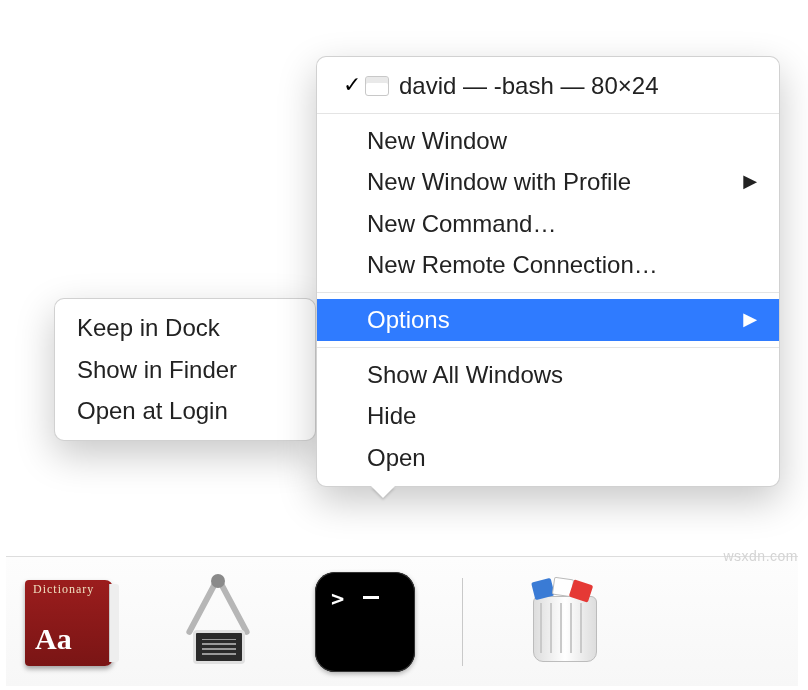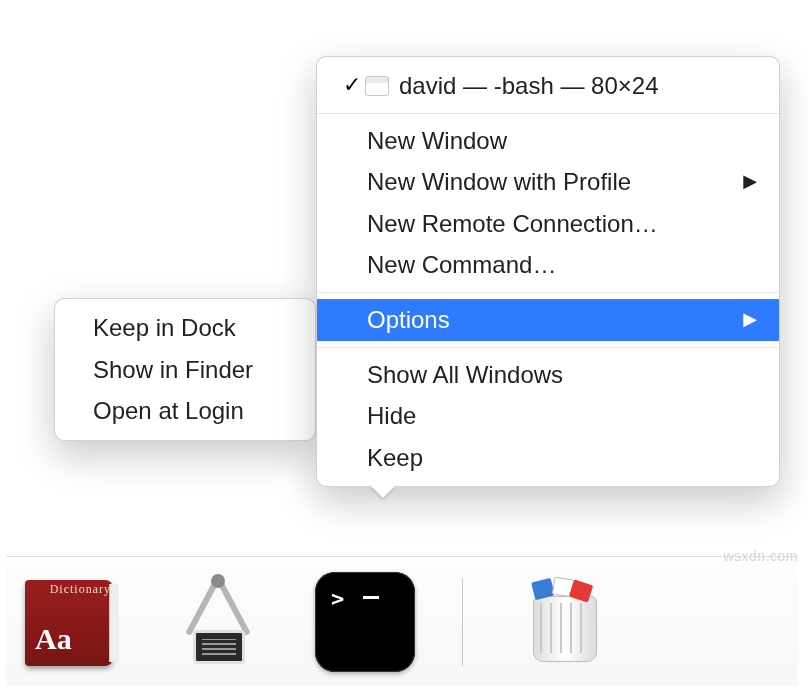--- a/index.html
+++ b/index.html
@@ -21,21 +21,20 @@
     left: 6px;
     right: 10px;
     bottom: 4px;
     height: 130px;
     border-top: 1px solid #ddd;
     background: linear-gradient(#fdfdfd,#f7f7f7);
     display: flex;
     align-items: center;
     padding: 0 8px;
     gap: 38px;
-    text-align: right;
   }
   .dock-item {
     width: 110px;
     height: 110px;
     position: relative;
     display: flex;
     align-items: center;
     justify-content: center;
   }
   .dock-divider {
@@ -175,21 +174,21 @@
   .submenu {
     position:absolute;
     left:54px; top:298px;
     width:262px;
     background:#fff;
     border:1px solid rgba(0,0,0,.18);
     border-radius:10px;
     box-shadow: 0 14px 38px rgba(0,0,0,.22);
     padding: 8px 0;
   }
-  .submenu .menu-row { padding:4px 38px; }
+  .submenu .menu-row { padding:4px 22px; }
 
   .watermark {
     position:absolute; right:10px; top:548px;
     font-size:14px; color:#d4d4d4; letter-spacing:.5px;
     transform: rotate(0deg);
     pointer-events:none;
   }
 </style>
 </head>
 <body>
@@ -258,41 +257,41 @@
   <div class="menu-sep"></div>
 
   <div class="menu-row indent">
     <span>New Window</span>
   </div>
   <div class="menu-row indent">
     <span>New Window with Profile</span>
     <span class="sub-arrow">▶</span>
   </div>
   <div class="menu-row indent">
+    <span>New Command…</span>
+  </div>
+  <div class="menu-row indent">
     <span>New Remote Connection…</span>
-  </div>
-  <div class="menu-row indent">
-    <span>New Command…</span>
   </div>
 
   <div class="menu-sep"></div>
 
   <div class="menu-row indent highlight">
     <span>Options</span>
     <span class="sub-arrow">▶</span>
   </div>
 
   <div class="menu-sep"></div>
 
   <div class="menu-row indent">
     <span>Show All Windows</span>
   </div>
   <div class="menu-row indent">
     <span>Hide</span>
   </div>
   <div class="menu-row indent">
-    <span>Keep</span>
+    <span>Open</span>
   </div>
 
   <div class="menu-tail"></div>
 </div>
 
 <div class="watermark">wsxdn.com</div>
 
 </body></html>

